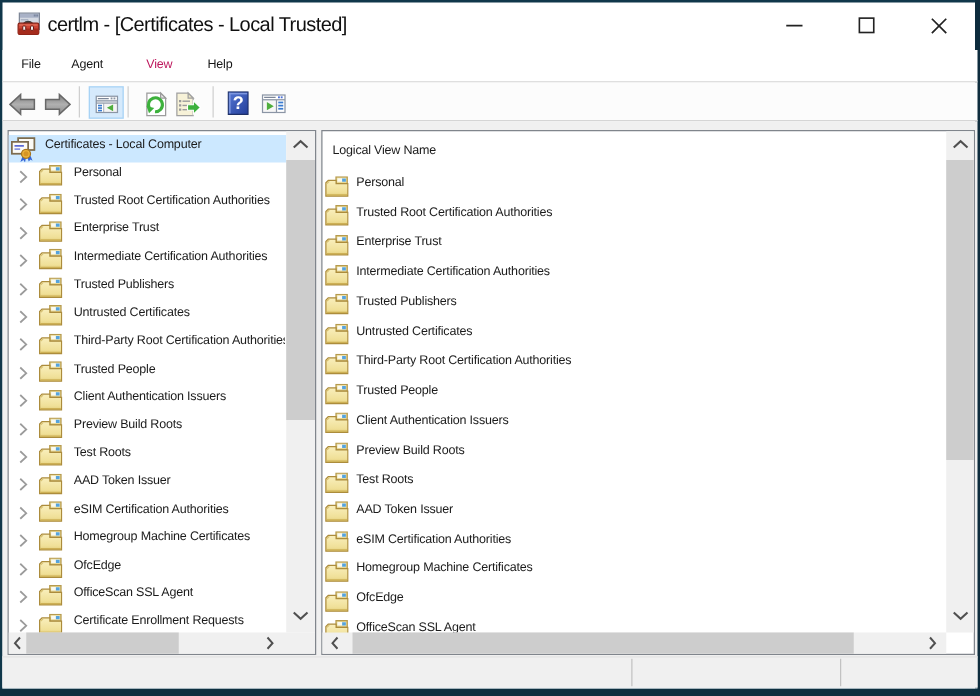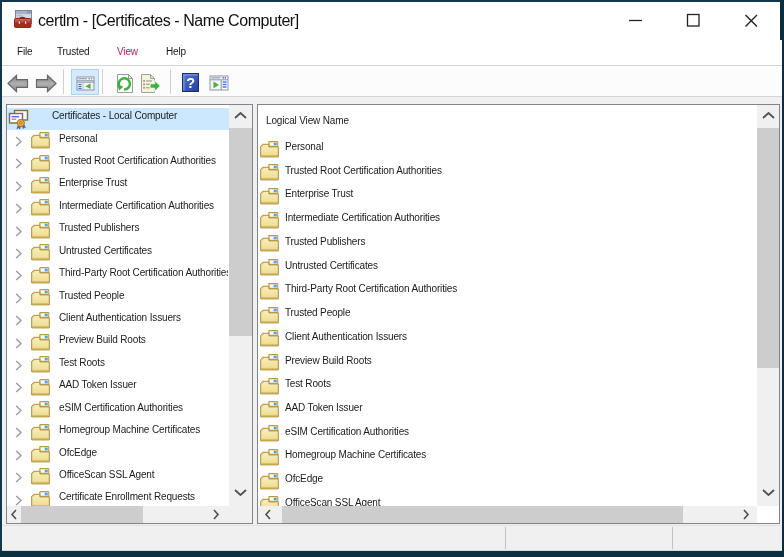--- a/index.html
+++ b/index.html
@@ -53,29 +53,29 @@
     <rect x="17" y="2.6" width="1.6" height="1.6" fill="#7c87a0"></rect>
  <rect x="4.6" y="6.2" width="6" height="1.2" fill="#aab3c4"></rect>
  <rect x="4.6" y="8.2" width="4" height="1.2" fill="#c3cad8"></rect>
  <path d="M6.8 10.2 Q10.5 6.8 14.2 10.2" fill="none" stroke="#3c3c3c" stroke-width="1.6"></path>
  <rect x="2.5" y="9.5" width="16.5" height="9" rx="1.2" fill="#cc4334" stroke="#8a2418"></rect>
  <rect x="2.6" y="13.8" width="16.3" height="4.6" rx="1" fill="#a52b1c"></rect>
  <rect x="3.3" y="10.3" width="14.9" height="1.2" rx="0.6" fill="#de6a54"></rect>
  <rect x="6.2" y="11.8" width="2.4" height="3.4" rx="0.5" fill="#efefef" stroke="#6e150d" stroke-width="0.8"></rect>
  <rect x="12.4" y="11.8" width="2.4" height="3.4" rx="0.5" fill="#efefef" stroke="#6e150d" stroke-width="0.8"></rect>
 </svg>
-<div class="txt" style="left:38px;top:11.5px;font-size:16px;color:#101010;letter-spacing:-0.45px">certlm - [Certificates - Name Computer]</div>
+<div class="txt" style="left:38px;top:11.5px;font-size:16px;color:#101010;letter-spacing:-0.45px">certlm - [Certificates - Local Trusted]</div>
 <svg class="abs" style="left:626px;top:12px" width="140" height="18" viewBox="0 0 140 18">
     <path d="M3 8.5 H16" stroke="#222" stroke-width="1.3" fill="none"></path>
     <rect x="61.5" y="2.5" width="11.5" height="11.5" fill="none" stroke="#222" stroke-width="1.3"></rect>
     <path d="M119.5 3 L131 14.5 M131 3 L119.5 14.5" stroke="#222" stroke-width="1.4" fill="none"></path>
   </svg>
 <div class="abs" style="left:2px;top:40px;width:780px;height:26px;background:#fff;border-bottom:1px solid #d5d5d5;box-sizing:border-box"></div>
 <div class="txt" style="left:17px;top:46px;color:#161616">File</div>
-<div class="txt" style="left:57px;top:46px;color:#161616">Trusted</div>
+<div class="txt" style="left:57px;top:46px;color:#161616">Agent</div>
 <div class="txt" style="left:117px;top:46px;color:#be185d">View</div>
 <div class="txt" style="left:166px;top:46px;color:#161616">Help</div>
 <div class="abs" style="left:2px;top:66px;width:780px;height:31px;background:#fcfcfc;border-bottom:1px solid #d5d5d5;box-sizing:border-box"></div>
 <div class="abs" style="left:63px;top:69px;width:1px;height:25px;background:#cfcfcf"></div>
 <div class="abs" style="left:102px;top:69px;width:1px;height:25px;background:#cfcfcf"></div>
 <div class="abs" style="left:170px;top:69px;width:1px;height:25px;background:#cfcfcf"></div>
 <svg class="abs" style="left:7px;top:74px" width="22" height="19" viewBox="0 0 22 19">
  <path d="M1 9.5 L9.5 1.5 V5.6 H20.5 V13.4 H9.5 V17.5 Z" fill="url(#arrg)" stroke="#686868" stroke-width="1.2"></path>
 </svg>
 <svg class="abs" style="left:35px;top:74px" width="22" height="19" viewBox="0 0 22 19">
@@ -138,21 +138,21 @@
 <svg class="abs" style="left:8px;top:109px" width="21" height="21" viewBox="0 0 21 21">
  <rect x="6.5" y="1.5" width="13" height="9.5" fill="#fcfbf6" stroke="#7d6c4e" stroke-width="1.4"></rect>
  <rect x="1.5" y="4.5" width="13" height="9.5" fill="#fcfbf6" stroke="#7d6c4e" stroke-width="1.4"></rect>
  <rect x="3.6" y="7" width="7.5" height="1.4" fill="#5c6bd6"></rect>
  <rect x="3.6" y="9.6" width="4.5" height="1.4" fill="#8a96e0"></rect>
  <path d="M9.8 16.5 L8.3 20.5 L10.8 19 L12 21 L12.8 17 Z" fill="#3566d6"></path>
  <path d="M13.8 16.5 L15 20.2 L16.4 18.6 L18 19.6 L16.5 15.8 Z" fill="#3566d6"></path>
  <circle cx="12.8" cy="14" r="3.6" fill="#ecb23a" stroke="#a8741c"></circle>
  <circle cx="12.8" cy="14" r="2" fill="#d69526"></circle>
 </svg>
-<div class="txt" style="left:52px;top:109.5px">Certificates - Local Computer</div>
+<div class="txt" style="left:36px;top:109.5px">Certificates - Local Computer</div>
 <svg class="abs" style="left:15px;top:135.8px" width="8" height="11" viewBox="0 0 8 11">
     <path d="M1.2 1 L6 5.5 L1.2 10" fill="none" stroke="#9b9b9b" stroke-width="1.4"></path>
   </svg>
 <svg class="abs" style="left:31px;top:132.1px" width="19" height="17" viewBox="0 0 19 17">
     <use href="#folder"></use>
   </svg>
 <div class="txt" style="left:59px;top:132.6px;width:169px;overflow:hidden">Personal</div>
 <svg class="abs" style="left:15px;top:158.2px" width="8" height="11" viewBox="0 0 8 11">
     <path d="M1.2 1 L6 5.5 L1.2 10" fill="none" stroke="#9b9b9b" stroke-width="1.4"></path>
   </svg>

